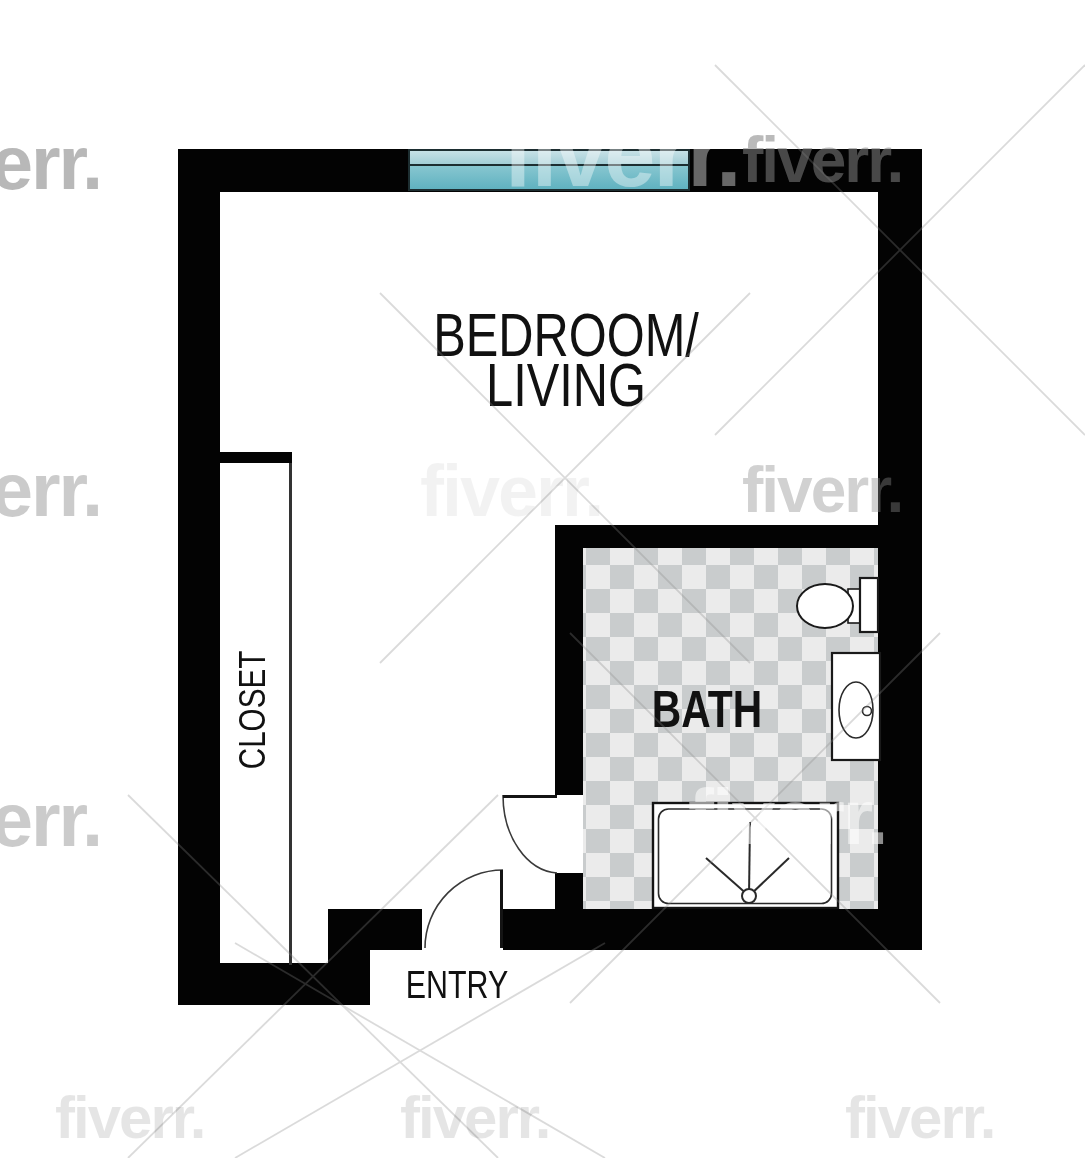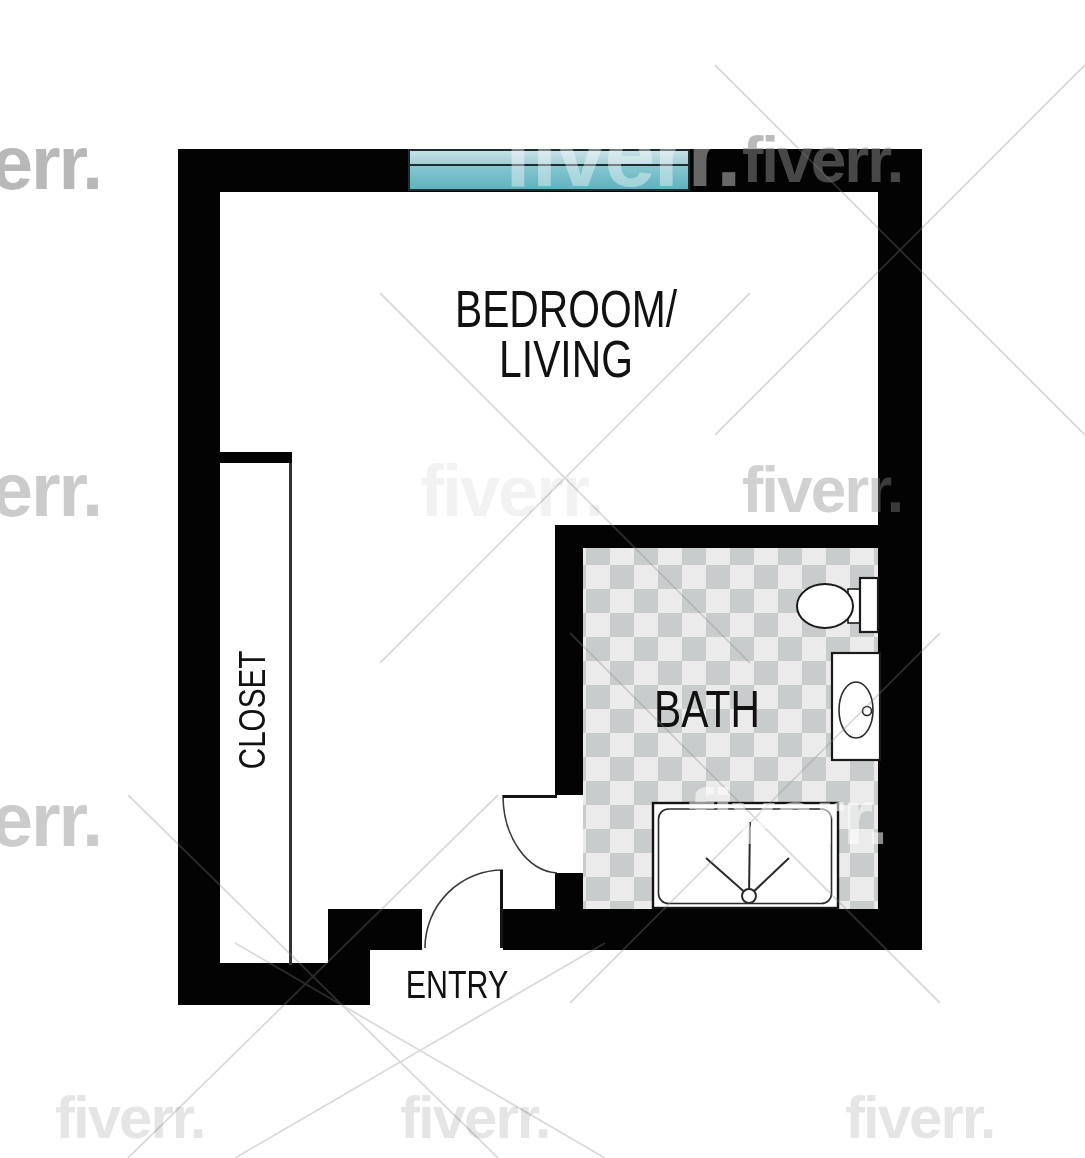--- a/index.html
+++ b/index.html
@@ -20,22 +20,22 @@
   .bath-floor{position:absolute;left:583px;top:548px;width:295px;height:361px;
     background-color:var(--tile-light,#ebebeb);
     background-image:
       linear-gradient(45deg,var(--tile-dark,#c9cccd) 25%,transparent 25%,transparent 75%,var(--tile-dark,#c9cccd) 75%),
       linear-gradient(45deg,var(--tile-dark,#c9cccd) 25%,transparent 25%,transparent 75%,var(--tile-dark,#c9cccd) 75%);
     background-size:48px 48px;background-position:3px 17px,27px 41px;}
   
   .label{position:absolute;color:var(--label,#111);transform:translate(-50%,-50%);
     text-align:center;white-space:nowrap;}
   .squeeze{display:inline-block;transform:scaleX(0.8);}
-  .bedroom-label{left:566px;top:335px;font-size:51px;line-height:50px;}
-  .bath-label{left:707px;top:709px;font-size:51px;}
+  .bedroom-label{left:566px;top:360px;font-size:61px;line-height:50px;}
+  .bath-label{left:707px;top:709px;font-size:51px;font-weight:bold;}
   .entry-label{left:457px;top:985px;font-size:38px;}
   .closet-label{left:253px;top:710px;font-size:37px;transform:translate(-50%,-50%) rotate(-90deg);}
   
   .fx,.wm-lines{position:absolute;left:0;top:0;width:1085px;height:1158px;}
   
   .wm{position:absolute;font-weight:bold;letter-spacing:-2px;line-height:1;
     font-family:"Liberation Sans",sans-serif;pointer-events:none;}
 </style>
 </head>
 <body>

